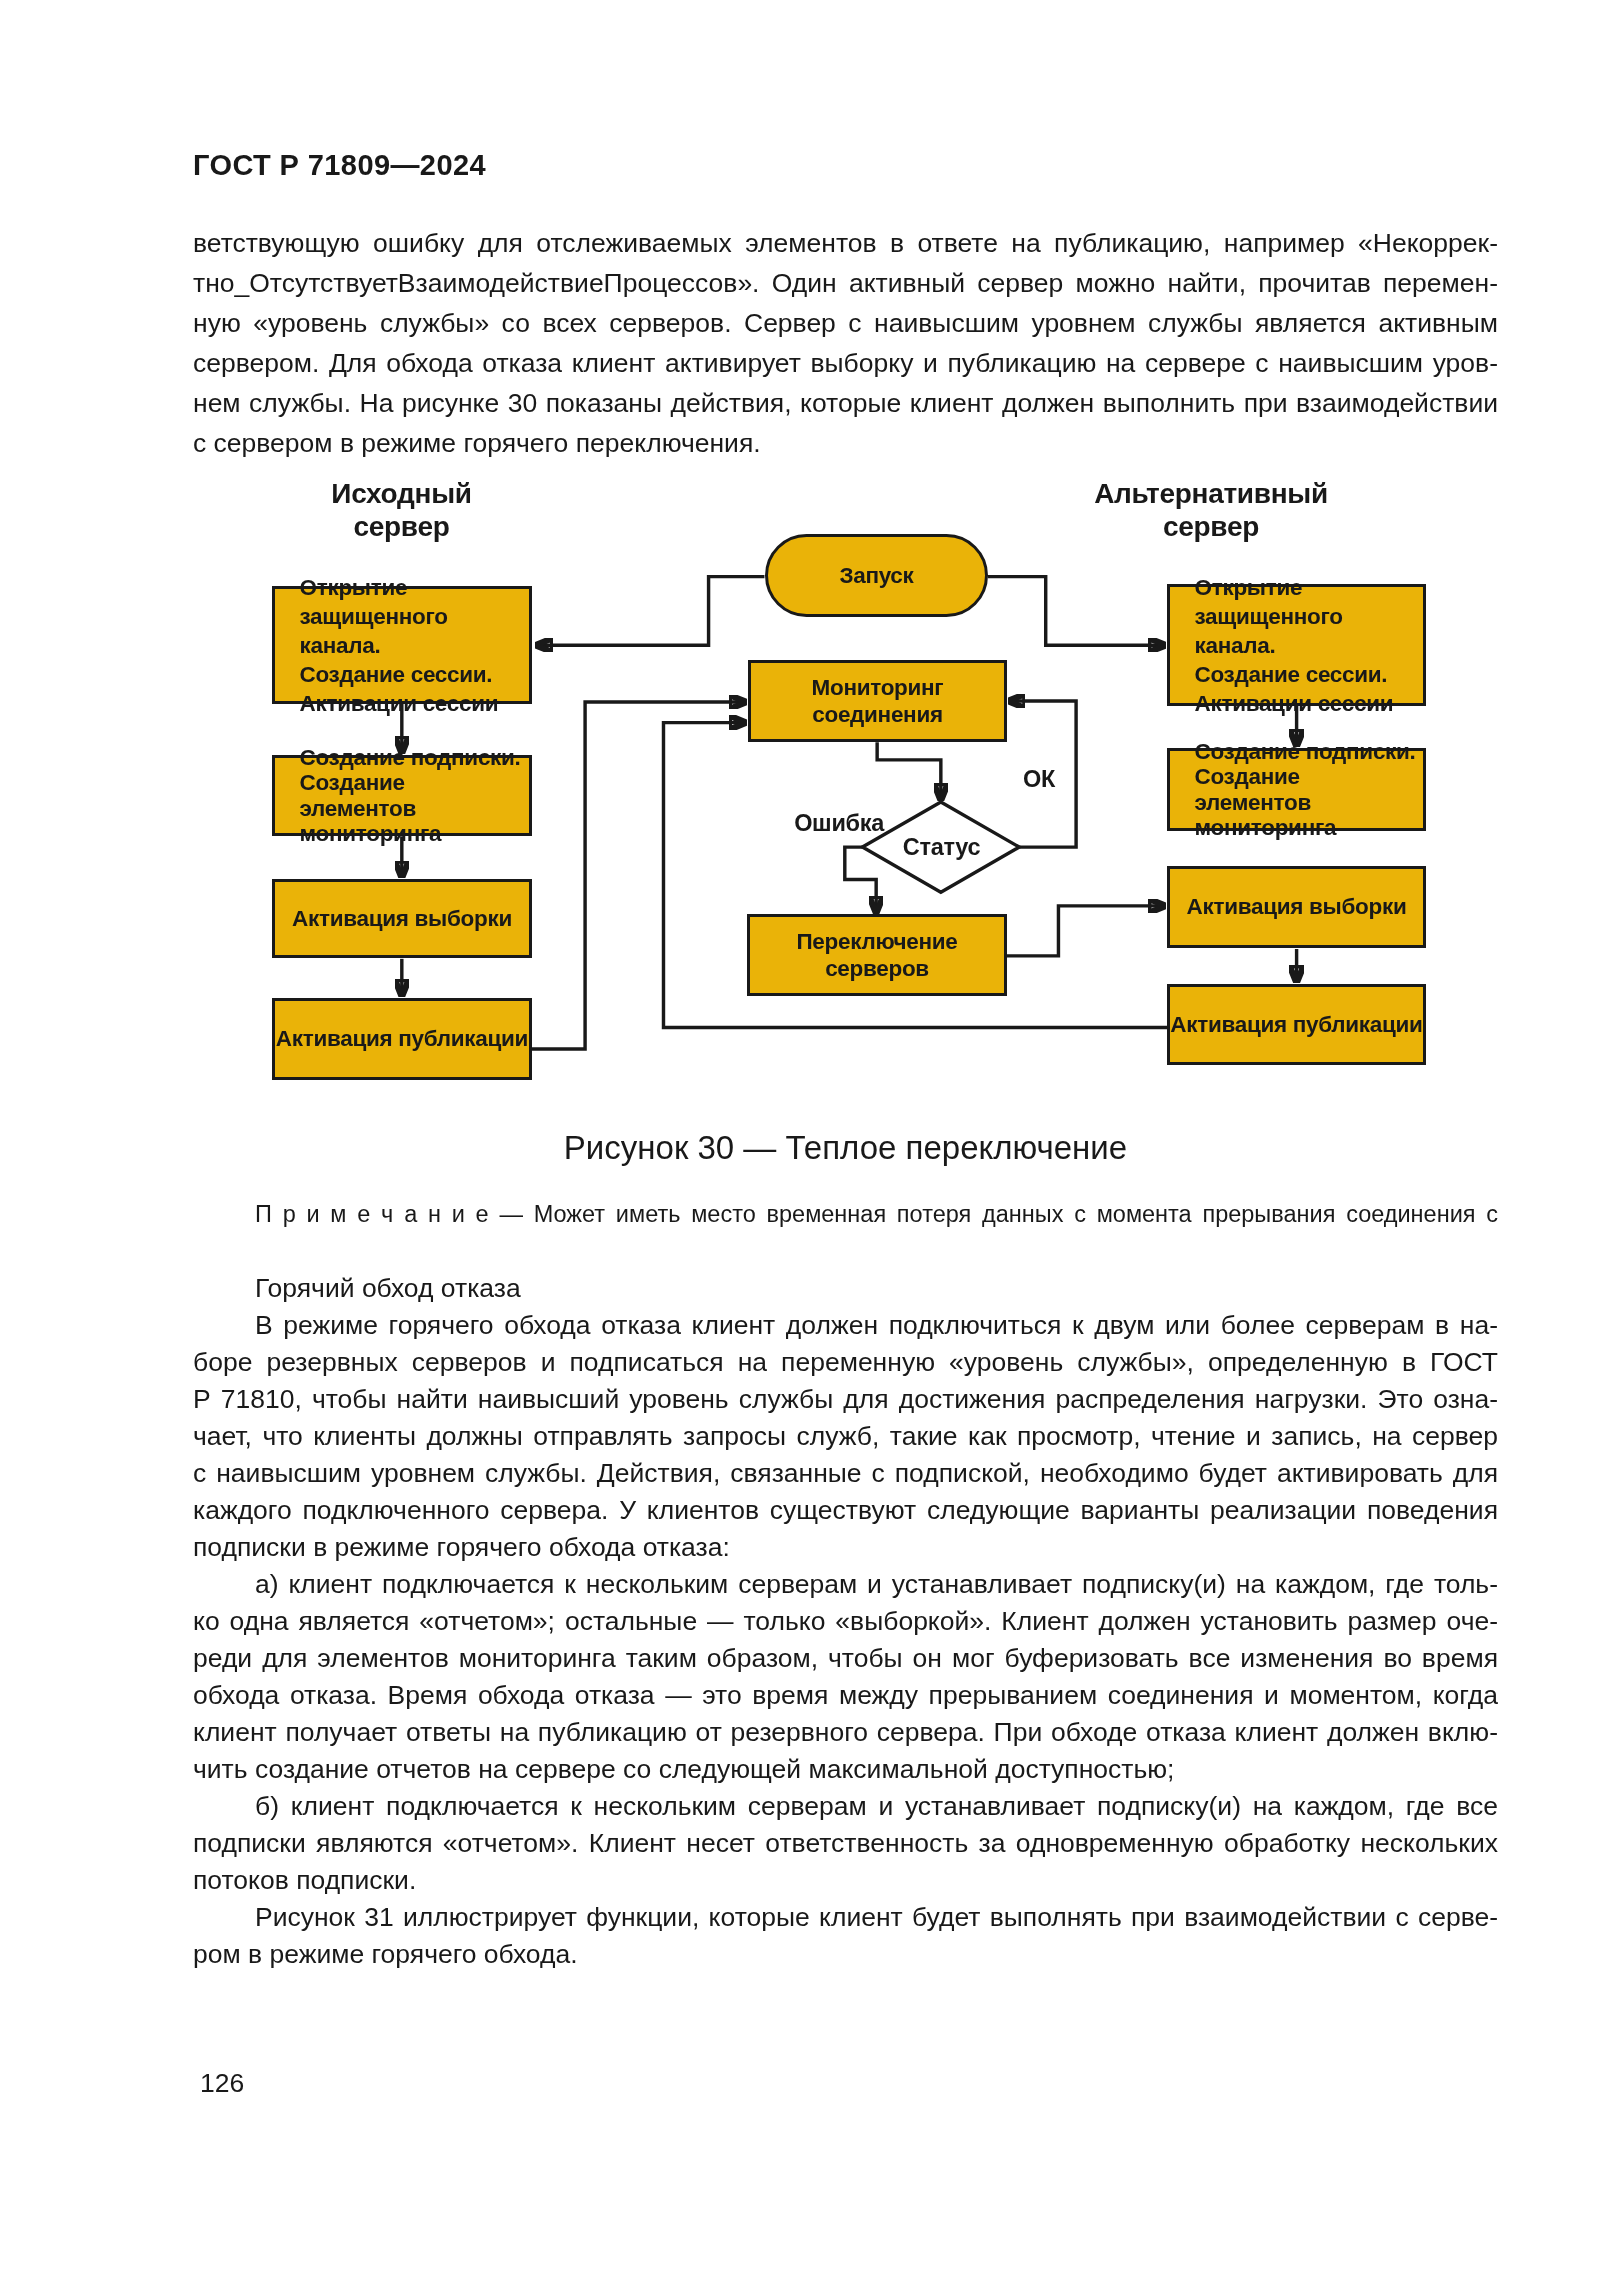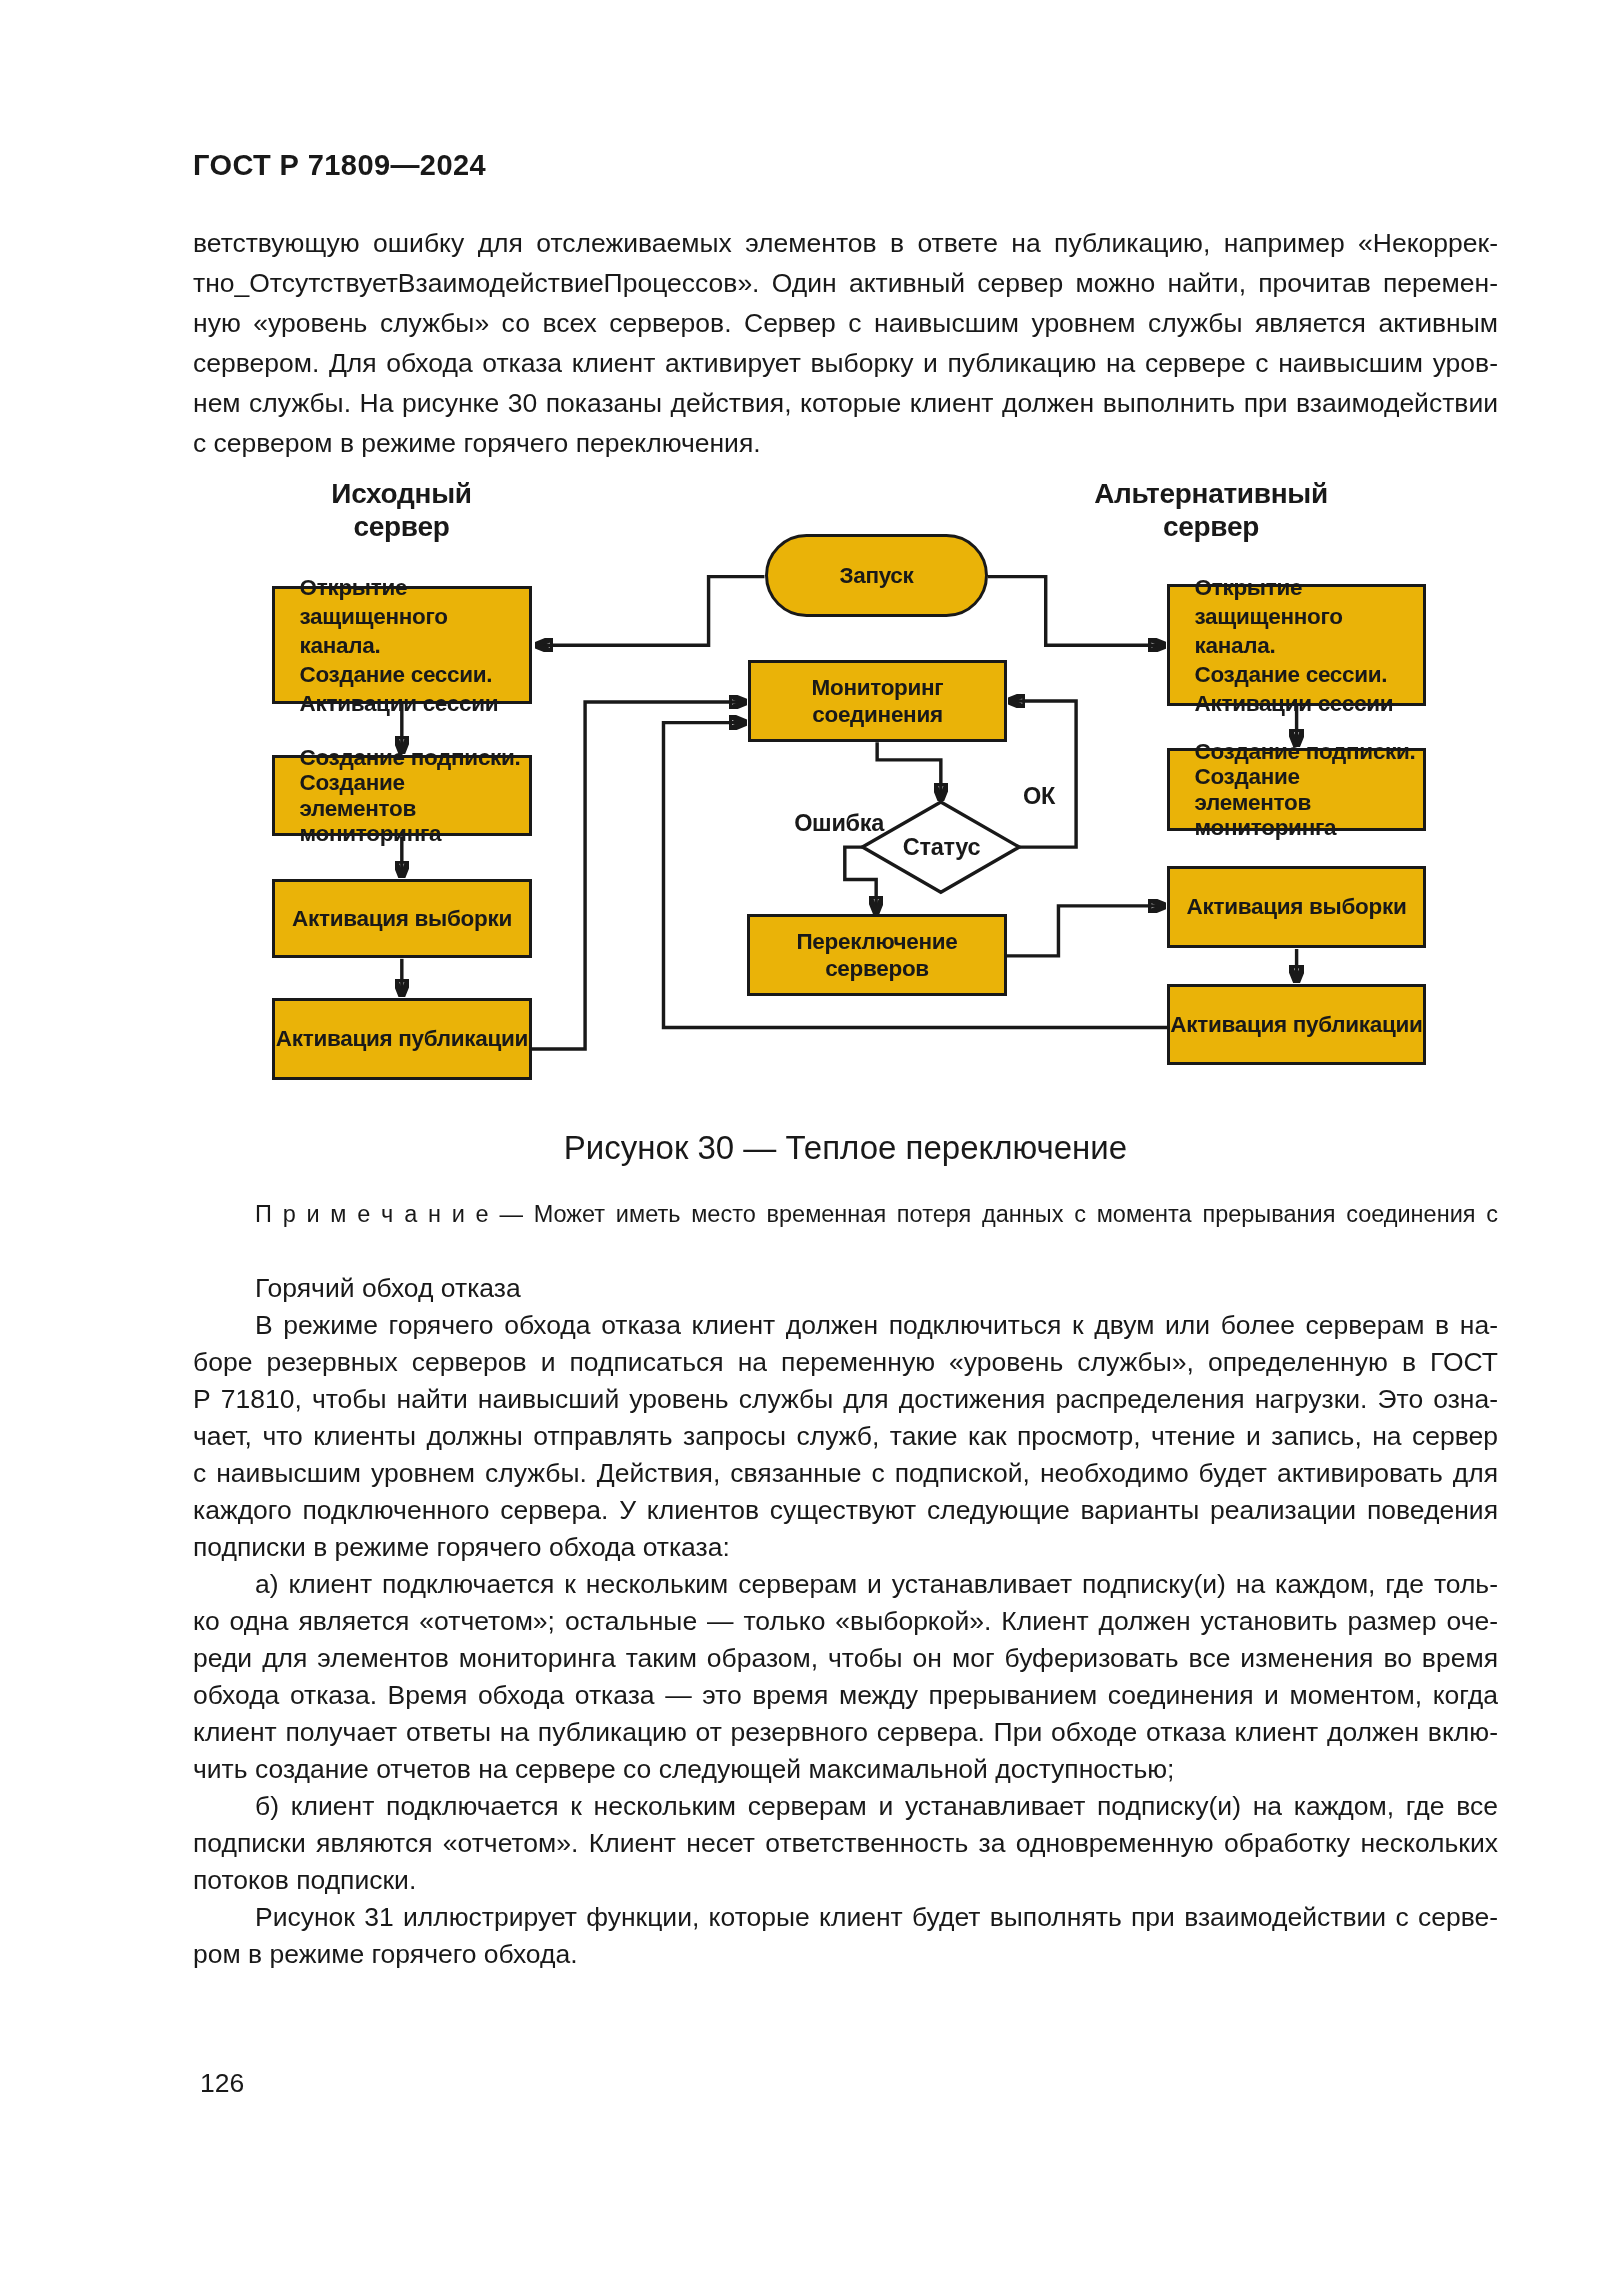--- a/index.html
+++ b/index.html
@@ -101,21 +101,21 @@
   </div>
   <div class="node cc" style="left:272px;top:998px;width:260px;height:82px;">
     <span>Активация публикации</span>
   </div>
 
   <div class="node cc" style="left:748px;top:660px;width:259px;height:82px;">
     <span>Мониторинг</span>
     <span>соединения</span>
   </div>
   <div class="edgelabel" style="left:755px;top:810px;width:129px;text-align:right;">Ошибка</div>
-  <div class="edgelabel" style="left:1023px;top:783px;">ОК</div>
+  <div class="edgelabel" style="left:1023px;top:766px;">ОК</div>
   <div class="edgelabel" style="left:863px;top:834px;width:157px;text-align:center;">Статус</div>
   <div class="node cc" style="left:747px;top:914px;width:260px;height:82px;">
     <span>Переключение</span>
     <span>серверов</span>
   </div>
 
   <div class="node ll" style="left:1167px;top:584px;width:259px;height:122px;line-height:29px;">
     <span>Открытие</span>
     <span>защищенного канала.</span>
     <span>Создание сессии.</span>

